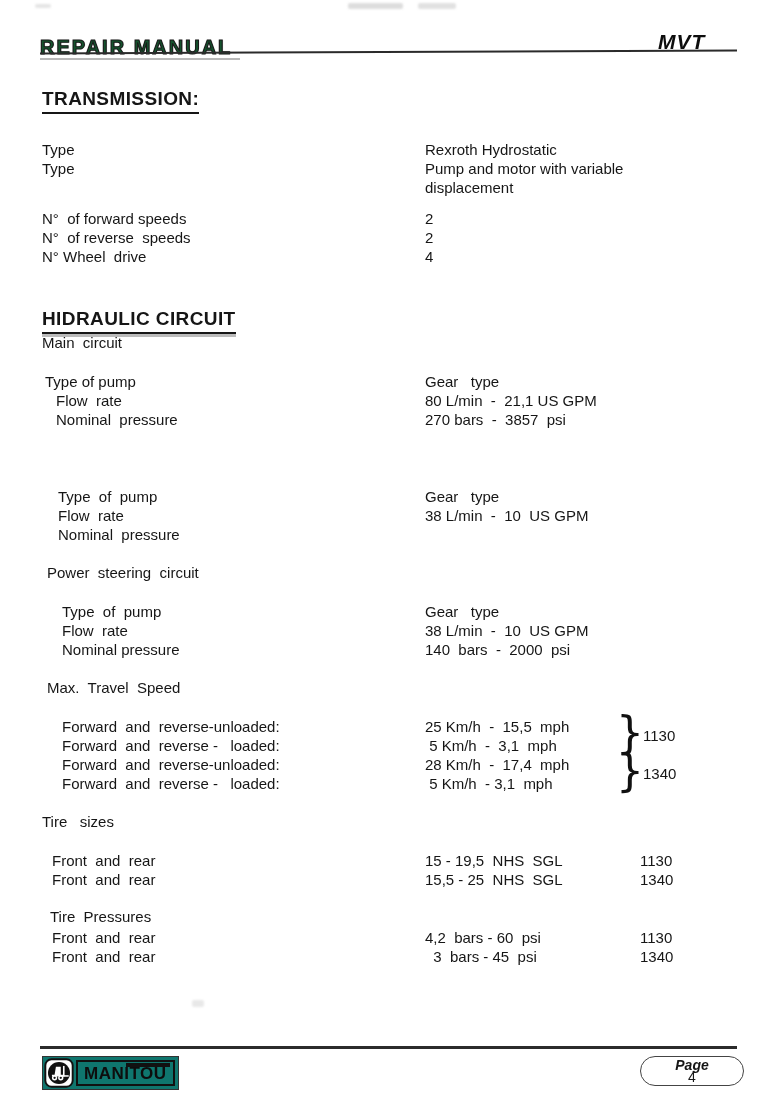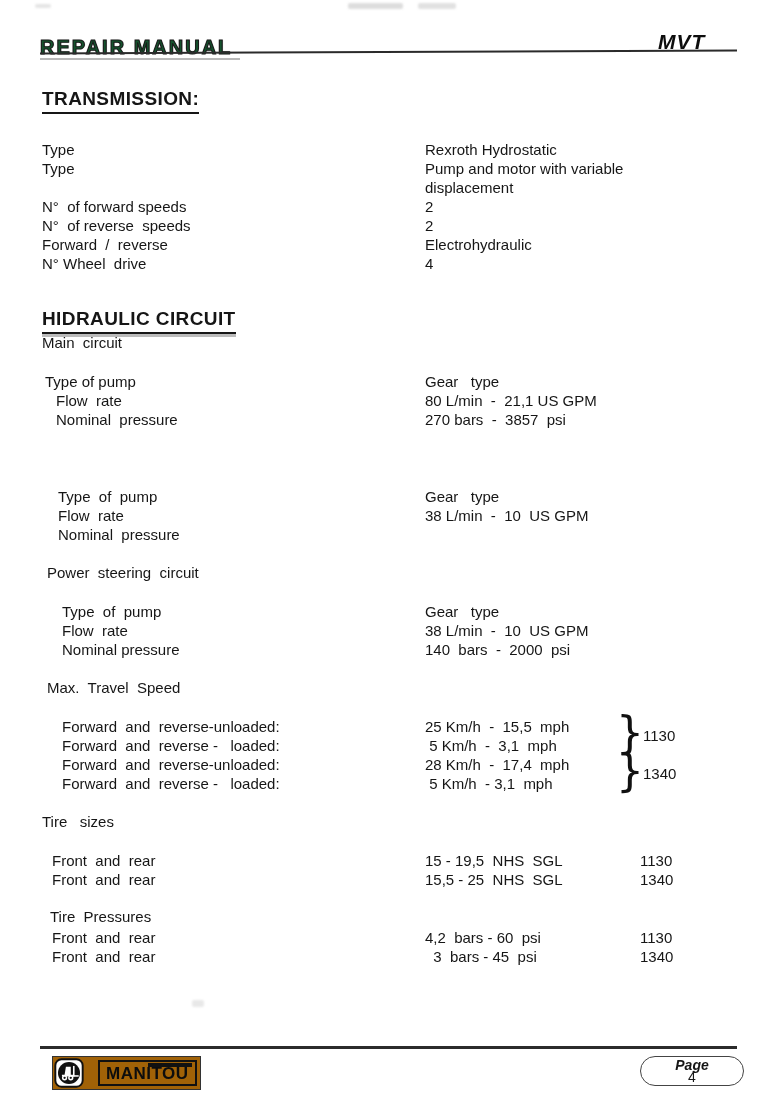--- a/index.html
+++ b/index.html
@@ -30,32 +30,32 @@
     position:absolute;left:42px;display:inline-block;
     font-size:19px;font-weight:bold;letter-spacing:.4px;
     padding-bottom:2px;border-bottom:2.5px solid #161616;white-space:pre-wrap;
   }
   .h1-double{box-shadow:0 3px 0 rgba(60,60,60,.35);}
   .subtitle,.sec-title{position:absolute;left:42px;font-size:15px;white-space:pre-wrap;}
   
   .rows{position:absolute;left:42px;width:710px;font-size:15px;line-height:19px;}
   .row{position:relative;min-height:19px;}
   .row-tall{min-height:38px;}
-  .gap4{margin-top:0;}
+  .gap4{margin-top:12px;}
   .lbl{white-space:pre-wrap;display:inline-block;}
   .val{position:absolute;left:383px;top:0;white-space:pre-wrap;}
   .mdl{position:absolute;left:598px;top:0;white-space:pre-wrap;}
   .i3{padding-left:3px}.i5{padding-left:5px}.i8{padding-left:8px}
   .i10{padding-left:10px}.i14{padding-left:14px}.i16{padding-left:16px}.i20{padding-left:20px}
   
   .brace{position:absolute;left:574px;font-size:44px;line-height:44px;font-weight:400;color:#111;font-family:"DejaVu Sans",sans-serif;}
   .grp-model{position:absolute;left:601px;font-size:15px;}
   
   .ftr-rule{position:absolute;left:40px;top:1046px;width:697px;height:2.5px;background:#2b2b2b;}
-  .logo{position:absolute;left:52px;top:1056px;display:flex;align-items:center;gap:14px;border:1.5px solid #333;background:#a16207;padding:1px 3px 1px 1px;}
+  .logo{position:absolute;left:42px;top:1056px;display:flex;align-items:center;gap:2px;border:1.5px solid #333;background:#0f766e;padding:1px 3px 1px 1px;}
   .logo-icon{width:30px;height:30px;}
   .logo-icon svg{display:block;width:30px;height:30px;}
   .logo-text{position:relative;border:2px solid #111;padding:3px 6px 2px 6px;font-weight:800;font-size:17px;letter-spacing:.5px;line-height:17px;color:#0d0d0d;}
   .logo-bar{position:absolute;top:1px;left:48px;right:3px;height:3.5px;background:#111;}
   .page-badge{
     position:absolute;left:640px;top:1056px;width:104px;height:30px;
     border:1.5px solid #444;border-radius:16px;text-align:center;background:#fff;box-sizing:border-box;
   }
   .page-label{font-size:14px;font-weight:bold;font-style:italic;line-height:10px;margin-top:3px;text-align:center;}
   .page-num{font-size:14px;line-height:15px;}
@@ -87,24 +87,20 @@
       <span class="val">Pump and motor with variable
 displacement</span>
     </div>
     <div class="row gap4">
       <span class="lbl">N°  of forward speeds</span>
       <span class="val">2</span>
     </div>
     <div class="row">
       <span class="lbl">N°  of reverse  speeds</span>
       <span class="val">2</span>
-    </div>
-    <div class="row">
-      <span class="lbl">Forward  /  reverse</span>
-      <span class="val">Electrohydraulic</span>
     </div>
     <div class="row">
       <span class="lbl">N° Wheel  drive</span>
       <span class="val">4</span>
     </div>
   </div>
 
   <div class="h1 h1-double" style="top:308px;">HIDRAULIC CIRCUIT</div>
   <div class="subtitle" style="top:334px;">Main  circuit</div>
 

